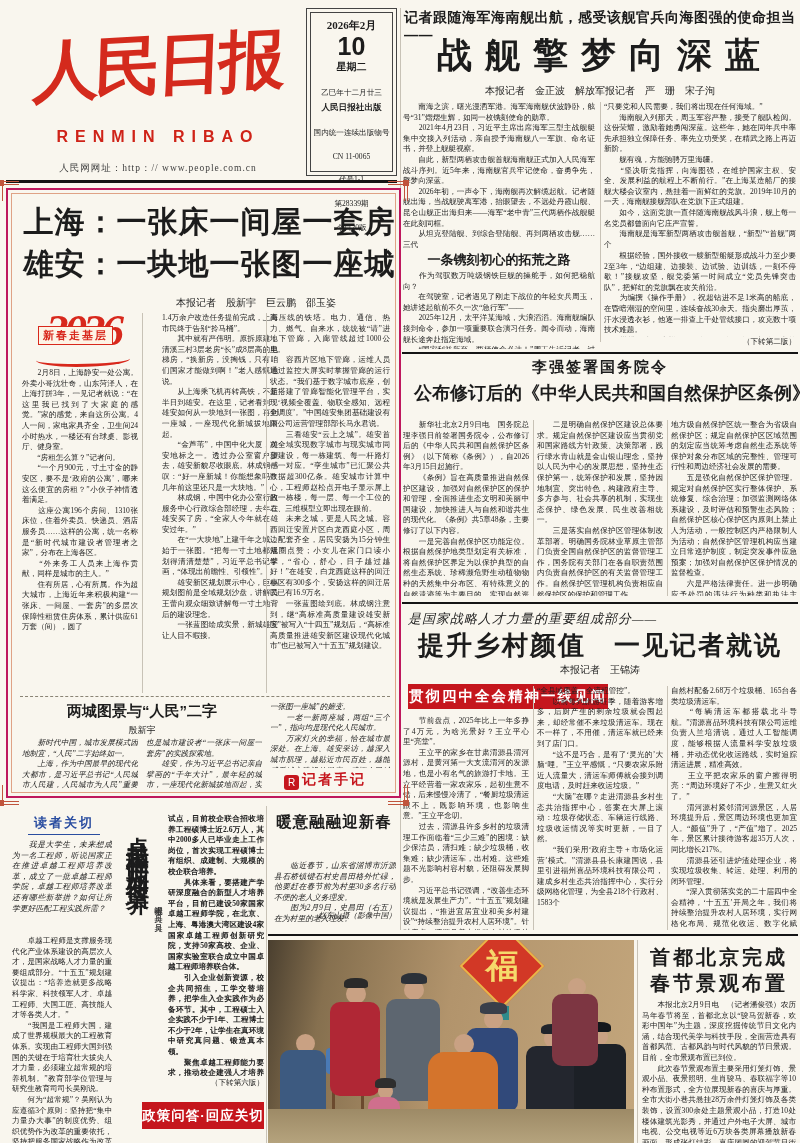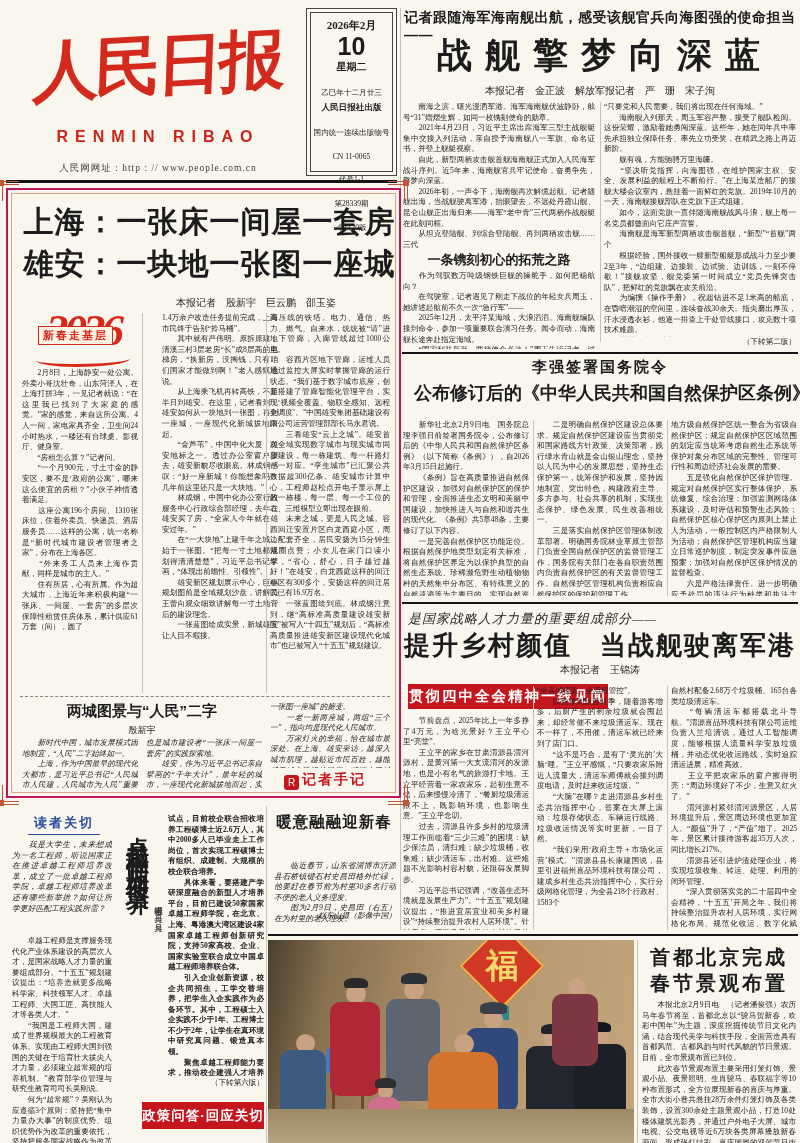--- a/index.html
+++ b/index.html
@@ -145,21 +145,21 @@
 　　四是规范自然保护区设立。明确设立自然保护区应当具有的条件；将</div>
   <div class="abs txt" style="left:671px;top:420px;width:126px;height:176px;">地方级自然保护区统一整合为省级自然保护区；规定自然保护区区域范围的划定应当统筹考虑自然生态系统等保护对象分布区域的完整性、管理可行性和周边经济社会发展的需要。
 　　五是强化自然保护区保护管理。规定对自然保护区实行整体保护、系统修复、综合治理；加强监测网络体系建设，及时评估和预警生态风险；自然保护区核心保护区内原则上禁止人为活动，一般控制区内严格限制人为活动；自然保护区管理机构应当建立日常巡护制度，制定突发事件应急预案；加强对自然保护区保护情况的监督检查。
 　　六是严格法律责任。进一步明确应予处罚的违法行为种类和执法主体，加大处罚力度。</div>
   <div class="abs vr" style="left:533px;top:420px;height:176px;"></div>
   <div class="abs vr" style="left:667px;top:420px;height:176px;"></div>
 
   <div class="abs hr-b" style="left:402px;top:602px;width:396px;height:1.5px;"></div>
 
   <div class="abs rural-kicker">是国家战略人才力量的重要组成部分——</div>
-  <div class="abs rural-headline hei">提升乡村颜值　当战舰驶离军港</div>
+  <div class="abs rural-headline hei">提升乡村颜值　一见记者就说</div>
   <div class="abs byline" style="left:402px;top:663px;width:396px;">本报记者　王锦涛</div>
   <div class="abs banner hei">贯彻四中全会精神一线见闻</div>
   <div class="abs txt" style="left:403px;top:716px;width:126px;height:214px;">　　节前盘点，2025年比上一年多挣了4万元，为啥光景好？王立平心里“亮堂”。
 　　王立平的家乡在甘肃渭源县渭河源村，是黄河第一大支流渭河的发源地，也是小有名气的旅游打卡地。王立平经营着一家农家乐，起初生意不错，后来慢慢冷清了，“餐厨垃圾清运跟不上，既影响环境，也影响生意。”王立平念叨。
 　　过去，渭源县许多乡村的垃圾清理工作面临着“三少三难”的困境：缺少保洁员，清扫难；缺少垃圾桶，收集难；缺少清运车，出村难。这些难题不光影响村容村貌，还阻碍发展脚步。
 　　习近平总书记强调，“改善生态环境就是发展生产力”。“十五五”规划建议提出，“推进宜居宜业和美乡村建设”“持续整治提升农村人居环境”。针对痛点，渭源县着力推动农村垃圾处理</div>
   <div class="abs txt" style="left:537px;top:686px;width:126px;height:244px;">“全县域覆盖、全流程管控”。
 　　以前每到旅游旺季，随着游客增多，后厨产生的剩余垃圾就会囤起来，却经常催不来垃圾清运车。现在不一样了，不用催，清运车就已经来到了店门口。
 　　“这不是巧合，是有了‘灵光的’大脑‘哩。”王立平感慨，“只要农家乐附近人流量大，清运车师傅就会接到调度电话，及时赶来收运垃圾。”
 　　“大脑”在哪？走进渭源县乡村生态共治指挥中心，答案在大屏上滚动：垃圾存储状态、车辆运行线路、垃圾收运情况等实时更新，一目了然。

